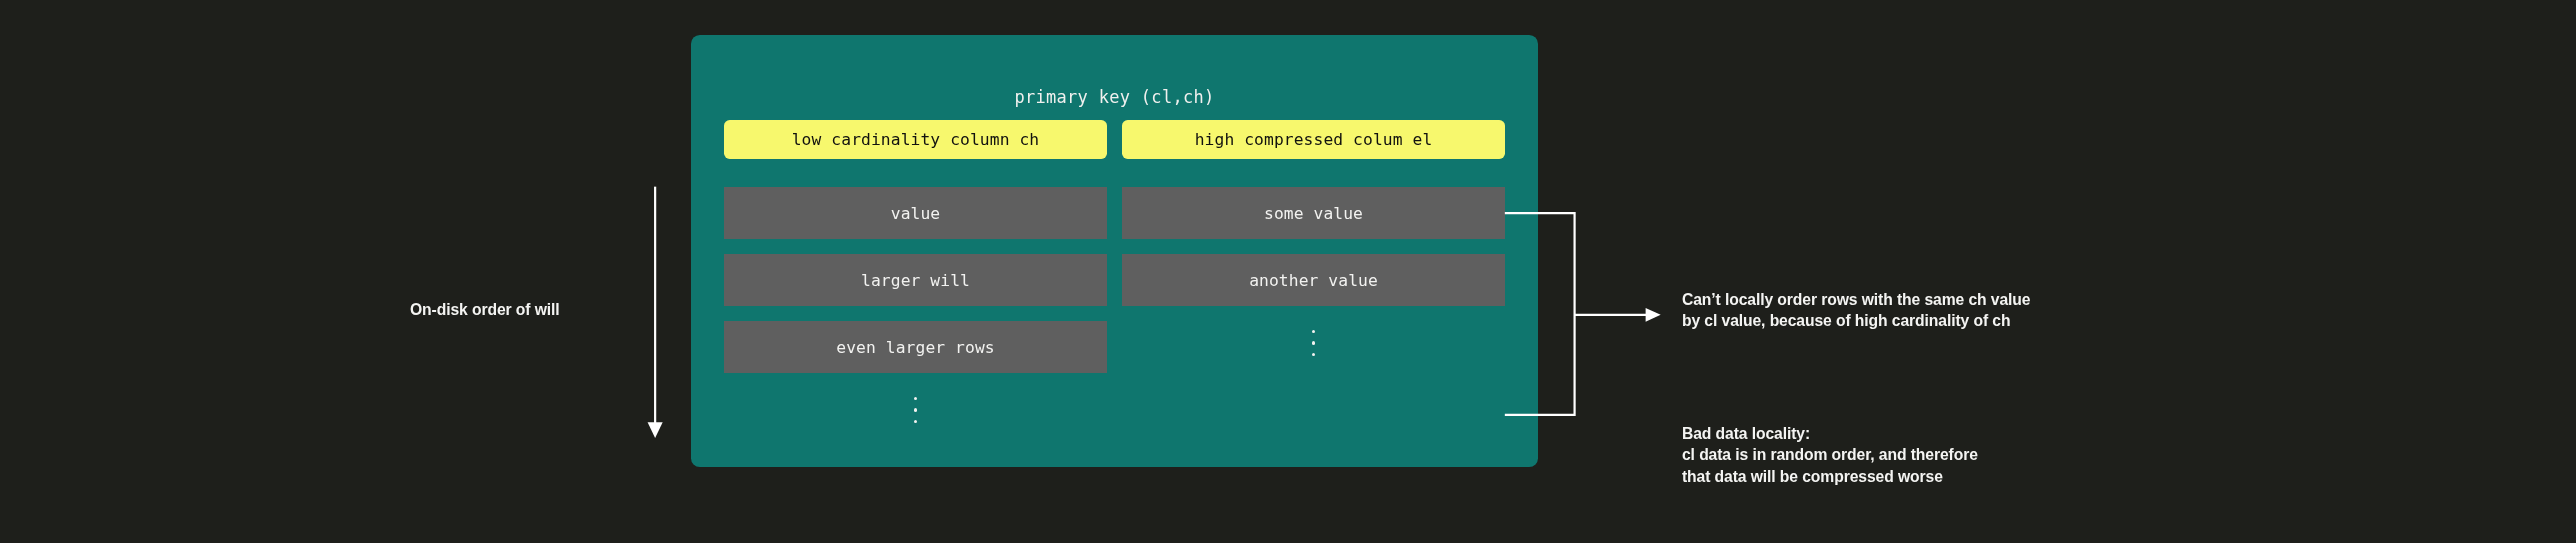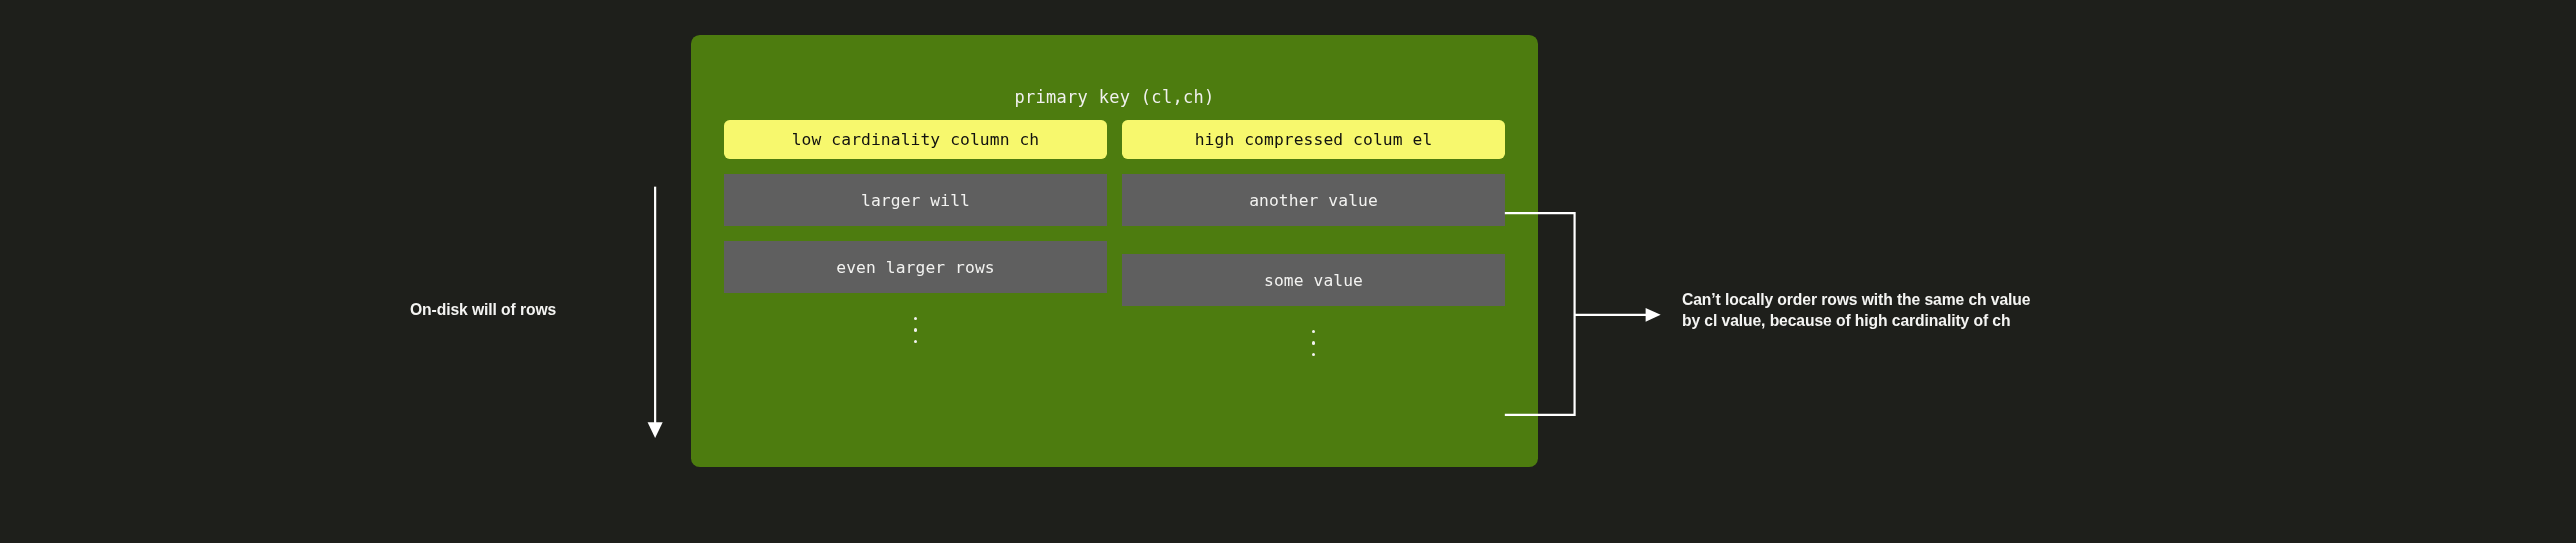--- a/index.html
+++ b/index.html
@@ -16,21 +16,21 @@
     font-family: "Liberation Sans", sans-serif;
   }
 
   
   .panel {
     position: absolute;
     left: 691px;
     top: 35px;
     width: 847px;
     height: 432px;
-    background: #4d7c0f;
+    background: #0f766e;
     border-radius: 8.8px;
   }
   .panel-title {
     position: absolute;
     left: 0;
     top: 52px;
     width: 847px;
     text-align: center;
     color: #f0f0ee;
     font-family: "DejaVu Sans Mono", "Liberation Mono", monospace;
@@ -133,56 +133,60 @@
 <body>
 
 <div id="root">
 
   <div class="panel">
 
     <div class="panel-title">primary key (cl,ch)</div>
 
     <div class="col col-left">
       <div class="header-box">low cardinality column ch</div>
+      <div class="cell-box first">value</div>
       <div class="cell-box">larger will</div>
       <div class="cell-box">even larger rows</div>
       <div class="vdots">
         <i></i>
           <i></i>
           <i></i>
       </div>
     </div>
 
     <div class="col col-right">
       <div class="header-box">high compressed colum el</div>
+      <div class="cell-box first">some value</div>
       <div class="cell-box">another value</div>
-      <div class="cell-box first">some value</div>
       <div class="vdots">
         <i></i>
           <i></i>
           <i></i>
       </div>
     </div>
 
   </div>
 
-  <div class="left-label">On-disk will of rows</div>
+  <div class="left-label">On-disk order of will</div>
 
   <svg class="svg-layer" viewBox="0 0 4098 864">
 
     <g>
       <line x1="1042" y1="297" x2="1042" y2="680" stroke="#ffffff" stroke-width="3.5"></line>
       <polygon points="1042,697 1030,672 1054,672" fill="#ffffff"></polygon>
     </g>
 
     <g>
       <path d="M 2394 339 L 2505 339 L 2505 660 L 2394 660" fill="none" stroke="#ffffff" stroke-width="3.5"></path>
       <line x1="2505" y1="501" x2="2626" y2="501" stroke="#ffffff" stroke-width="3.5"></line>
       <polygon points="2642,501 2618,490 2618,512" fill="#ffffff"></polygon>
     </g>
   </svg>
 
   <div class="note note-1">Can’t locally order rows with the same ch value
 by cl value, because of high cardinality of ch</div>
 
+  <div class="note note-2">Bad data locality:
+cl data is in random order, and therefore
+that data will be compressed worse</div>
 
 </div>
 
 
 </body></html>

